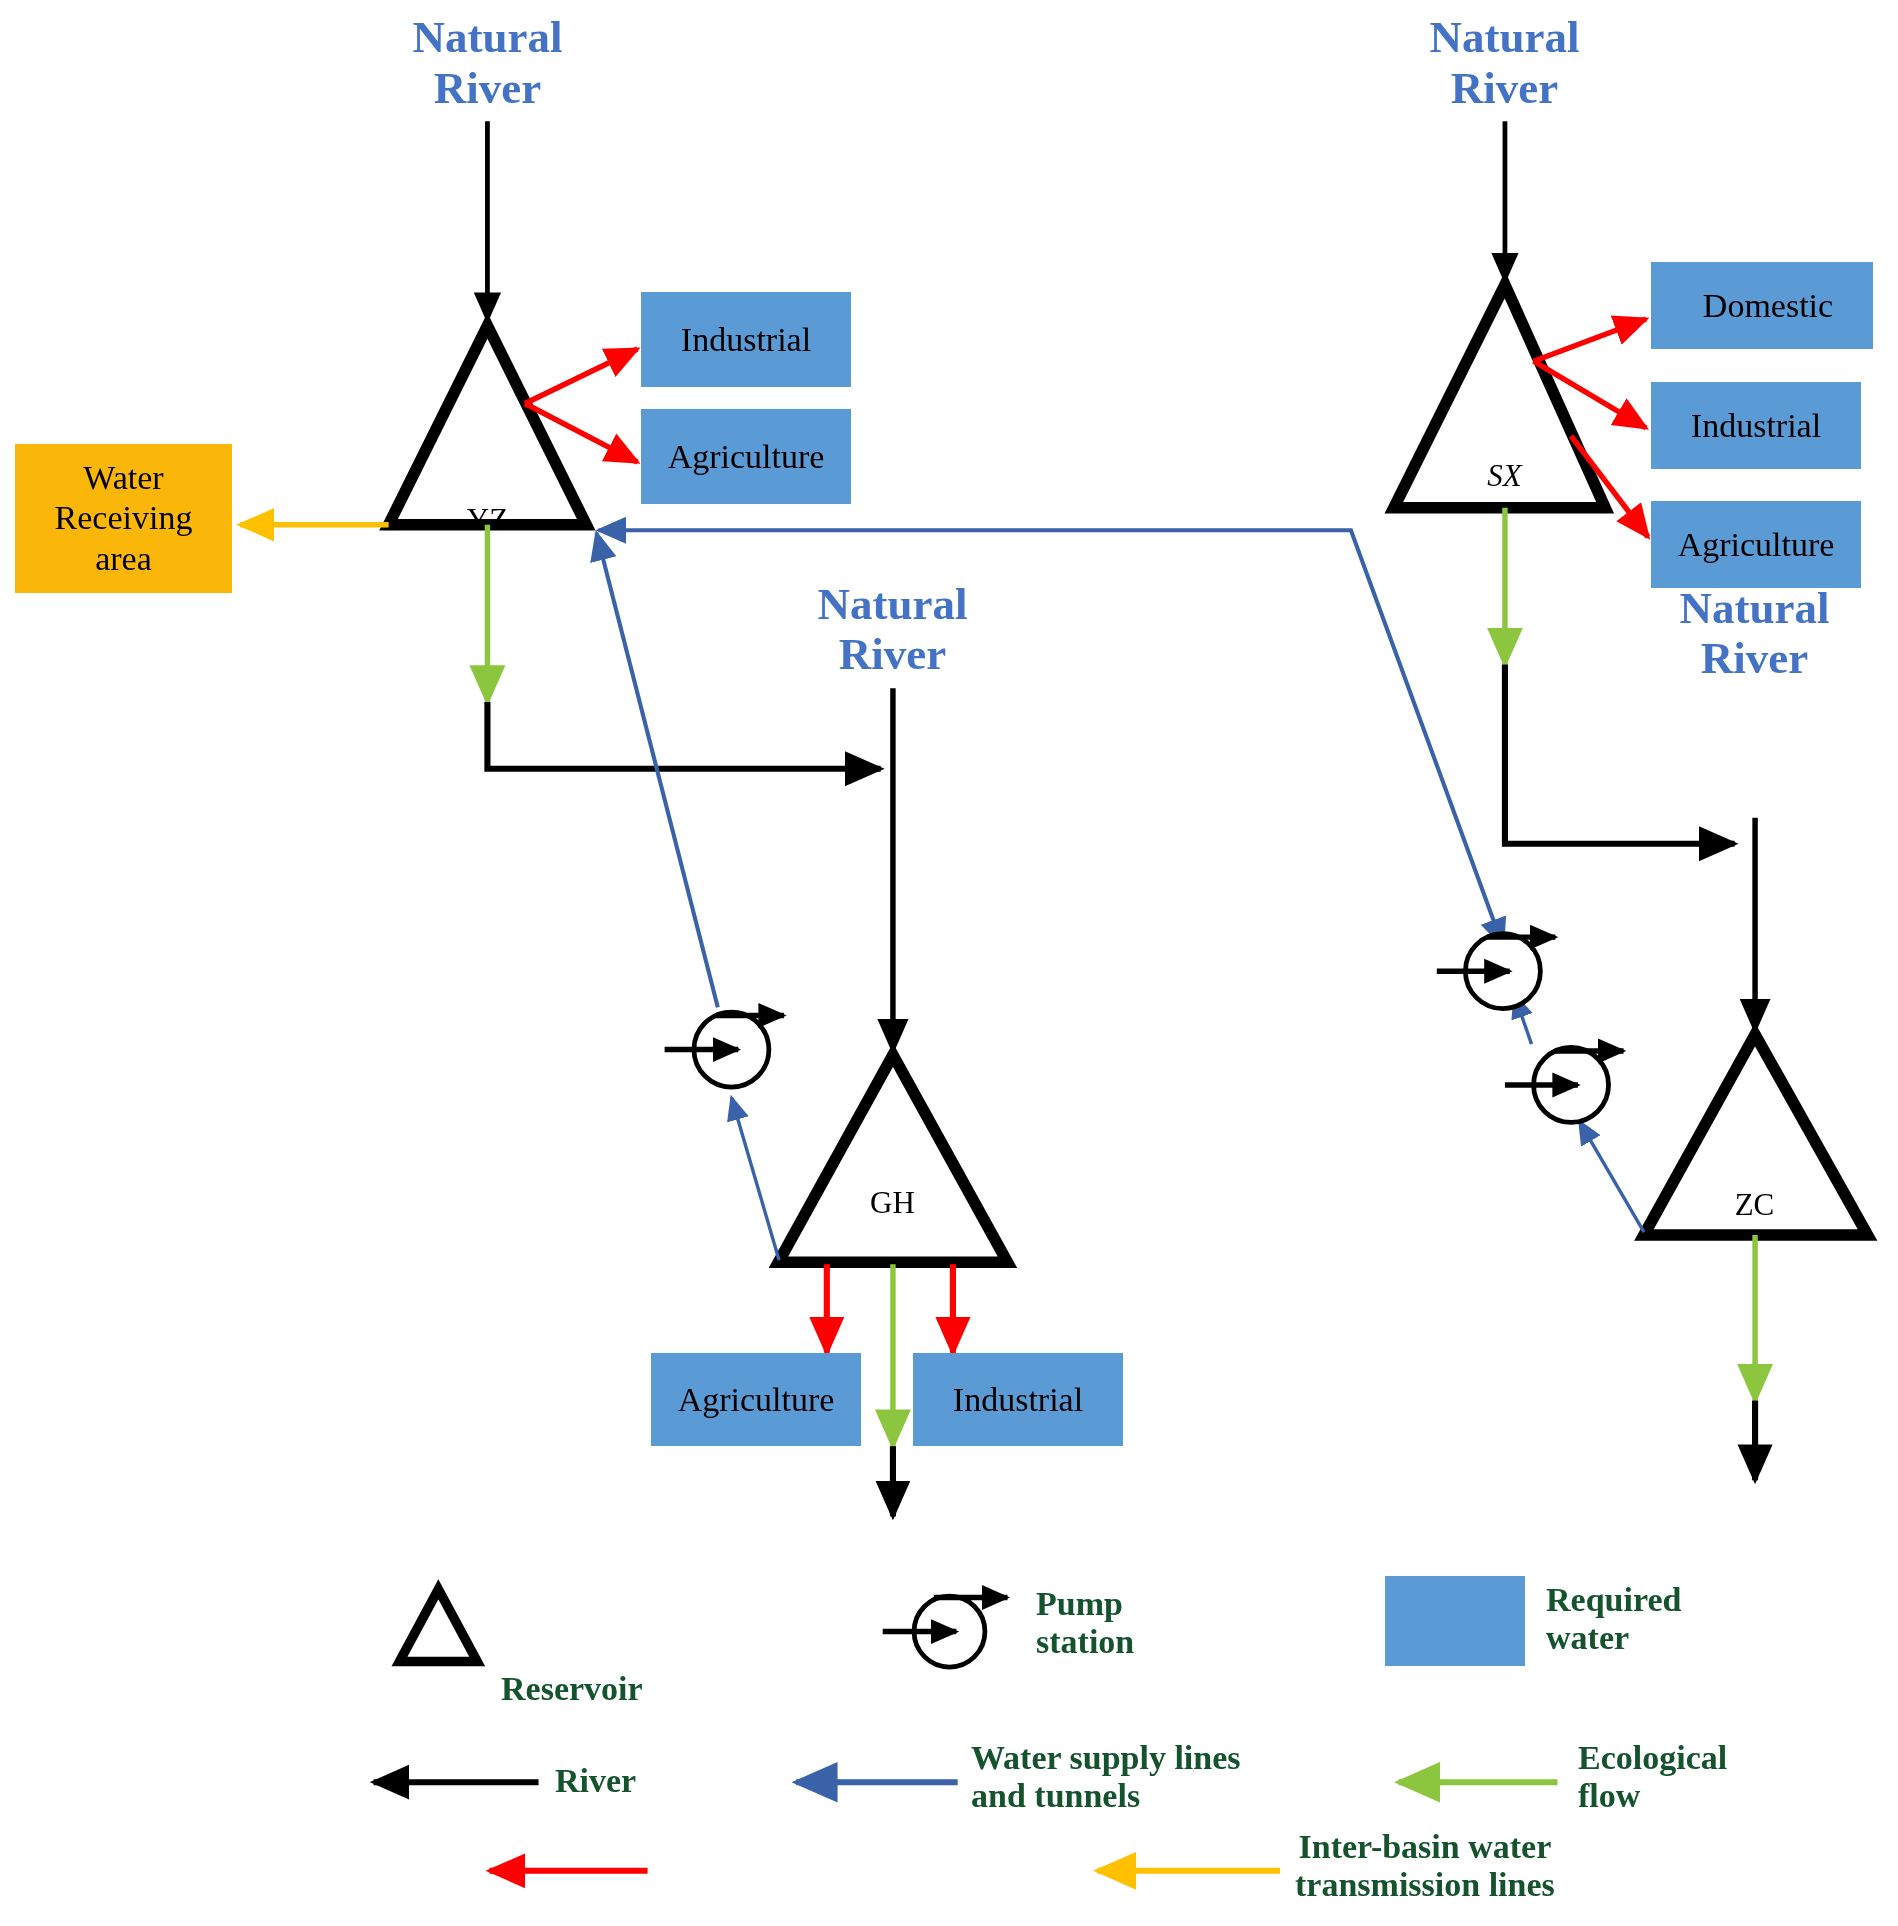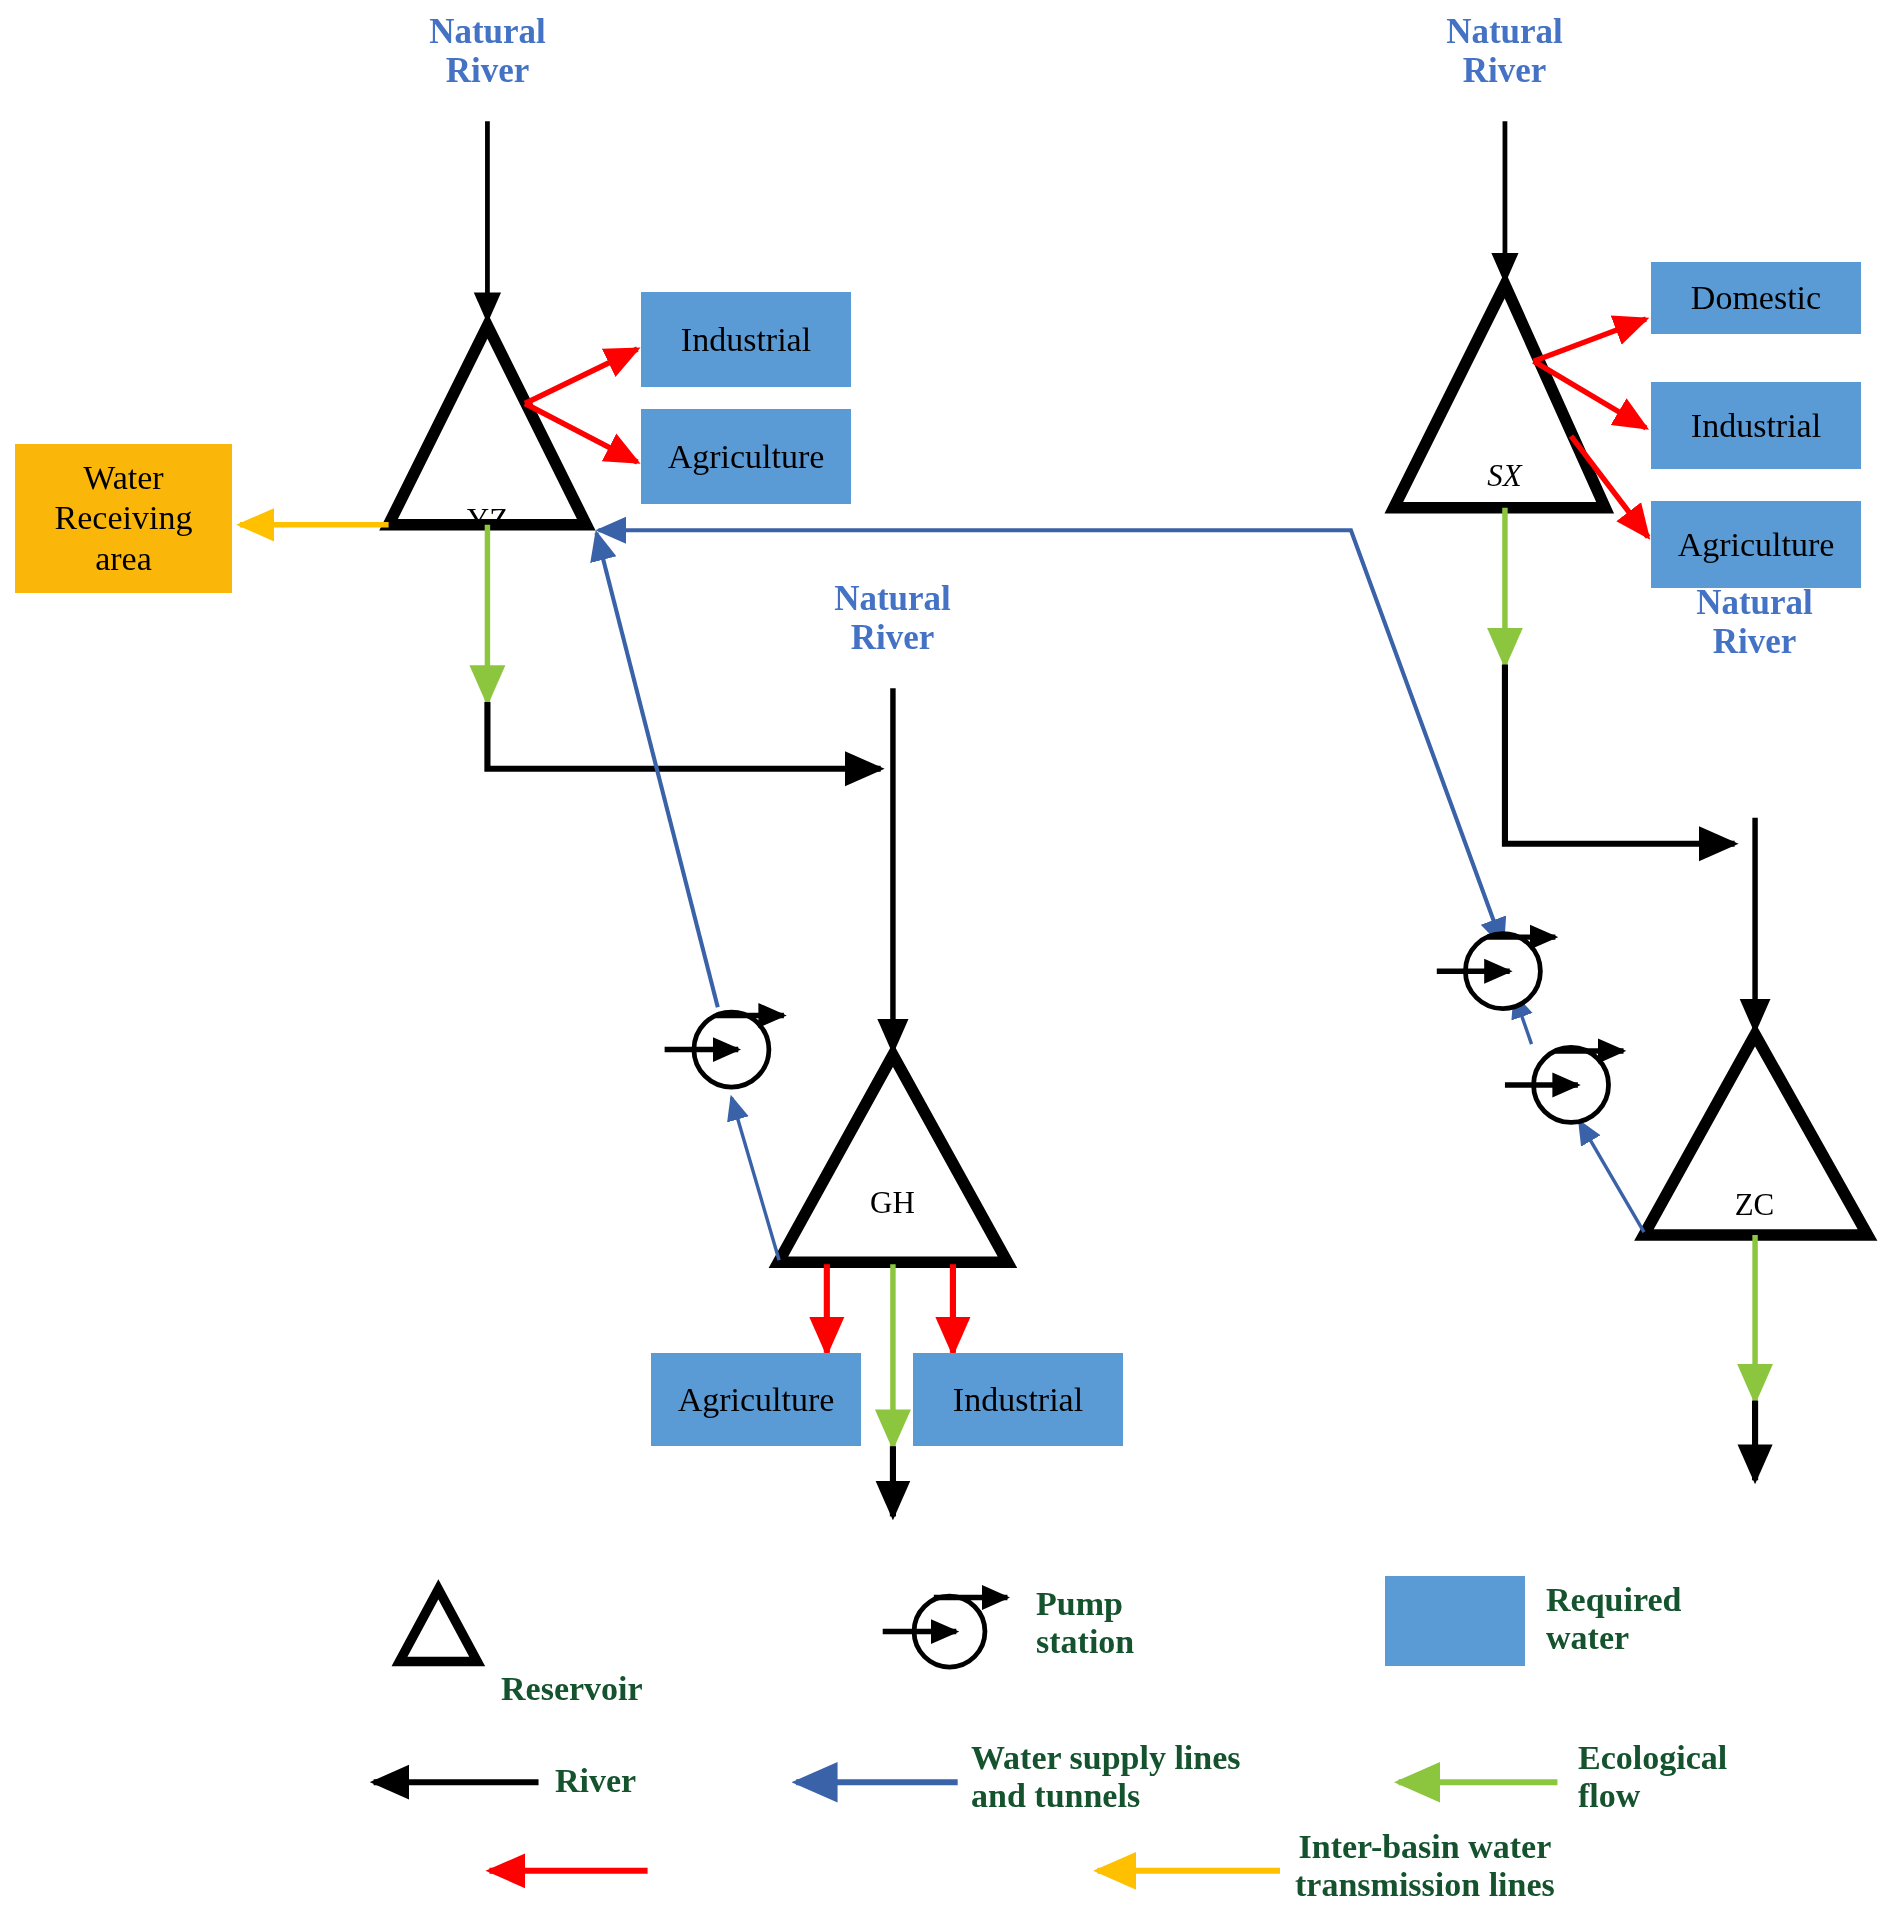--- a/index.html
+++ b/index.html
@@ -7,21 +7,21 @@
        font-family:"Liberation Serif","DejaVu Serif",serif;}
   #stage{position:absolute;left:0;top:0;width:1899px;height:1926px;}
   svg.layer{position:absolute;left:0;top:0;width:1899px;height:1926px;overflow:visible;}
 
   .node-label{
     position:absolute;color:#000;font-size:31px;
     font-family:"Liberation Serif","DejaVu Serif",serif;
     white-space:nowrap;text-align:center;
   }
   .river-label{
-    position:absolute;color:#4472C4;font-weight:bold;font-size:35px;line-height:1.12;
+    position:absolute;color:#4472C4;font-weight:bold;font-size:45px;line-height:1.12;
     font-family:"Liberation Serif","DejaVu Serif",serif;
     text-align:center;white-space:pre-line;
   }
   .demand-box{
     position:absolute;background:#5B9BD5;color:#000;
     display:flex;align-items:center;justify-content:center;
     font-size:34px;font-family:"Liberation Serif","DejaVu Serif",serif;
   }
   .recv-box{
     position:absolute;background:#FAB70A;color:#000;
@@ -157,21 +157,21 @@
   <div class="node-label" style="left:1457px;top:458px;width:95px;font-style:italic;">SX</div>
   <div class="node-label" style="left:1707px;top:1187px;width:95px;">ZC</div>
 
   <div class="recv-box" style="left:15px;top:444px;width:217px;height:149px;">Water
 Receiving
 area</div>
 
   <div class="demand-box" style="left:641px;top:292px;width:210px;height:95px;">Industrial</div>
   <div class="demand-box" style="left:641px;top:409px;width:210px;height:95px;">Agriculture</div>
 
-  <div class="demand-box" style="left:1651px;top:262px;width:210px;height:72px;">Domestic</div>
+  <div class="demand-box" style="left:1651px;top:262px;width:210px;height:87px;padding-left:12px;">Domestic</div>
   <div class="demand-box" style="left:1651px;top:382px;width:210px;height:87px;">Industrial</div>
   <div class="demand-box" style="left:1651px;top:501px;width:210px;height:87px;">Agriculture</div>
 
   <div class="demand-box" style="left:651px;top:1353px;width:210px;height:93px;">Agriculture</div>
   <div class="demand-box" style="left:913px;top:1353px;width:210px;height:93px;">Industrial</div>
 
   <div class="legend-swatch" style="left:1385px;top:1576px;width:140px;height:90px;"></div>
 
   <div class="legend-label" style="left:501px;top:1624px;margin-top:46px;">Reservoir</div>
   <div class="legend-label" style="left:1036px;top:1585px;">Pump

